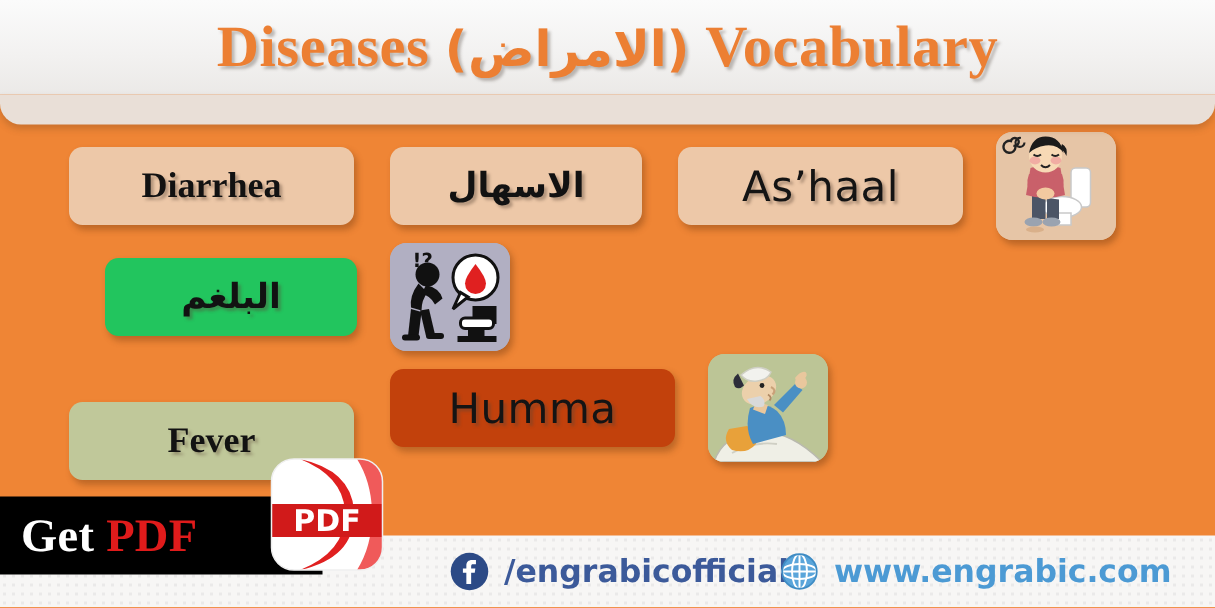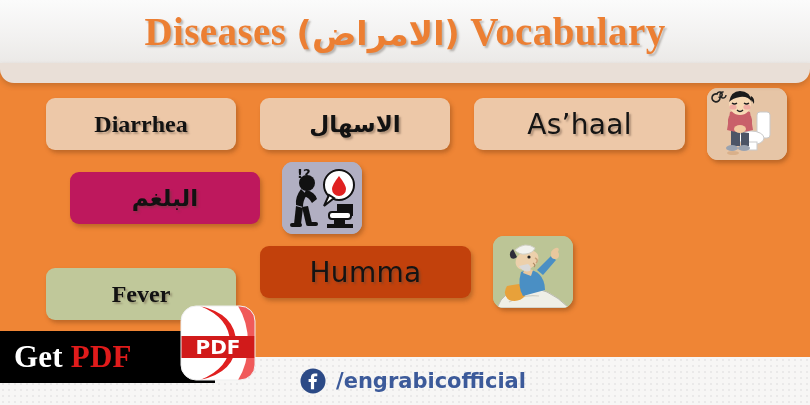--- a/index.html
+++ b/index.html
@@ -62,22 +62,22 @@
     height:52px;
     border-radius:9px;
     display:flex;align-items:center;justify-content:center;
     box-shadow:2px 3px 4px rgba(110,55,15,.38);
     box-sizing:border-box;
     position:relative;
     background-image:radial-gradient(rgba(0,0,0,.045) 1px,transparent 1px);
     background-size:5px 5px;
   }
   .cell-en{width:190px;}
-  .cell-ar{width:190px;margin-left:24px;}
-  .cell-tr{width:211px;margin-left:24px;}
+  .cell-ar{width:168px;margin-left:24px;}
+  .cell-tr{width:190px;margin-left:24px;}
 
   .txt-en{
     font-family:"Liberation Serif","DejaVu Serif",serif;
     font-weight:700;font-size:24px;color:#121212;
     text-shadow:2px 2px 2px rgba(90,70,55,.40);
   }
   .txt-ar{
     font-family:"DejaVu Sans","Liberation Sans",sans-serif;
     font-weight:700;font-size:23px;color:#121212;
     direction:rtl;
@@ -203,21 +203,21 @@
 
           <path d="M13 10 a4 4 0 1 1 -3 -4 a2.6 2.6 0 1 1 1.6 3" stroke="#222" stroke-width="1.6" fill="none"></path>
           <path d="M19 7 a3 3 0 1 1 -2.4 -3" stroke="#222" stroke-width="1.4" fill="none"></path>
 
           <ellipse cx="26" cy="65" rx="6" ry="2" fill="#d9b08a"></ellipse>
         </svg>
       </div>
     </div>
 
     <div class="row">
-      <div class="cell cell-ar" style="background:#be185d;">
+      <div class="cell cell-ar" style="background:#22c55e;">
         <span class="txt-ar">البلغم</span>
       </div>
       <div class="pic" style="background:#b1afc2;">
         <svg viewBox="0 0 80 72" xmlns="http://www.w3.org/2000/svg">
           <rect width="80" height="72" fill="#b1afc2"></rect>
 
           <text x="15" y="16" font-family="DejaVu Sans, sans-serif" font-size="13" font-weight="bold" fill="#111">!?</text>
 
           <circle cx="57" cy="23" r="15" fill="#ffffff" stroke="#111" stroke-width="2"></circle>
           <path d="M47 33 L42 44 L52 36 Z" fill="#ffffff" stroke="#111" stroke-width="2"></path>
@@ -310,14 +310,25 @@
   </div>
 
   <div class="social">
     <svg class="fb-icon" viewBox="0 0 26 26" xmlns="http://www.w3.org/2000/svg">
       <circle cx="13" cy="13" r="12.5" fill="#2c4a86"></circle>
       <path d="M15.2 8.2 h2.1 V5.4 h-2.6 c-2.5 0 -3.8 1.4 -3.8 3.7 v1.9 H8.6 v2.9 h2.3 v7.4 h3.2 v-7.4 h2.4 l.4 -2.9 h-2.8 V9.6 c0 -1 .4 -1.4 1.1 -1.4 Z" fill="#ffffff"></path>
     </svg>
     <span class="social-label">/engrabicofficial</span>
   </div>
 
+  <div class="website">
+    <svg class="globe-icon" viewBox="0 0 26 26" xmlns="http://www.w3.org/2000/svg">
+      <circle cx="13" cy="13" r="11.5" fill="#5aa5da"></circle>
+      <ellipse cx="13" cy="13" rx="5" ry="11.5" fill="none" stroke="#ffffff" stroke-width="1.3"></ellipse>
+      <ellipse cx="13" cy="13" rx="11.5" ry="5" fill="none" stroke="#ffffff" stroke-width="1.3"></ellipse>
+      <line x1="1.5" y1="13" x2="24.5" y2="13" stroke="#ffffff" stroke-width="1.3"></line>
+      <line x1="13" y1="1.5" x2="13" y2="24.5" stroke="#ffffff" stroke-width="1.3"></line>
+      <circle cx="13" cy="13" r="11.5" fill="none" stroke="#3f8cc4" stroke-width="1.2"></circle>
+    </svg>
+    <span class="website-label">www.engrabic.com</span>
+  </div>
 
 </div>
 
 </body></html>

